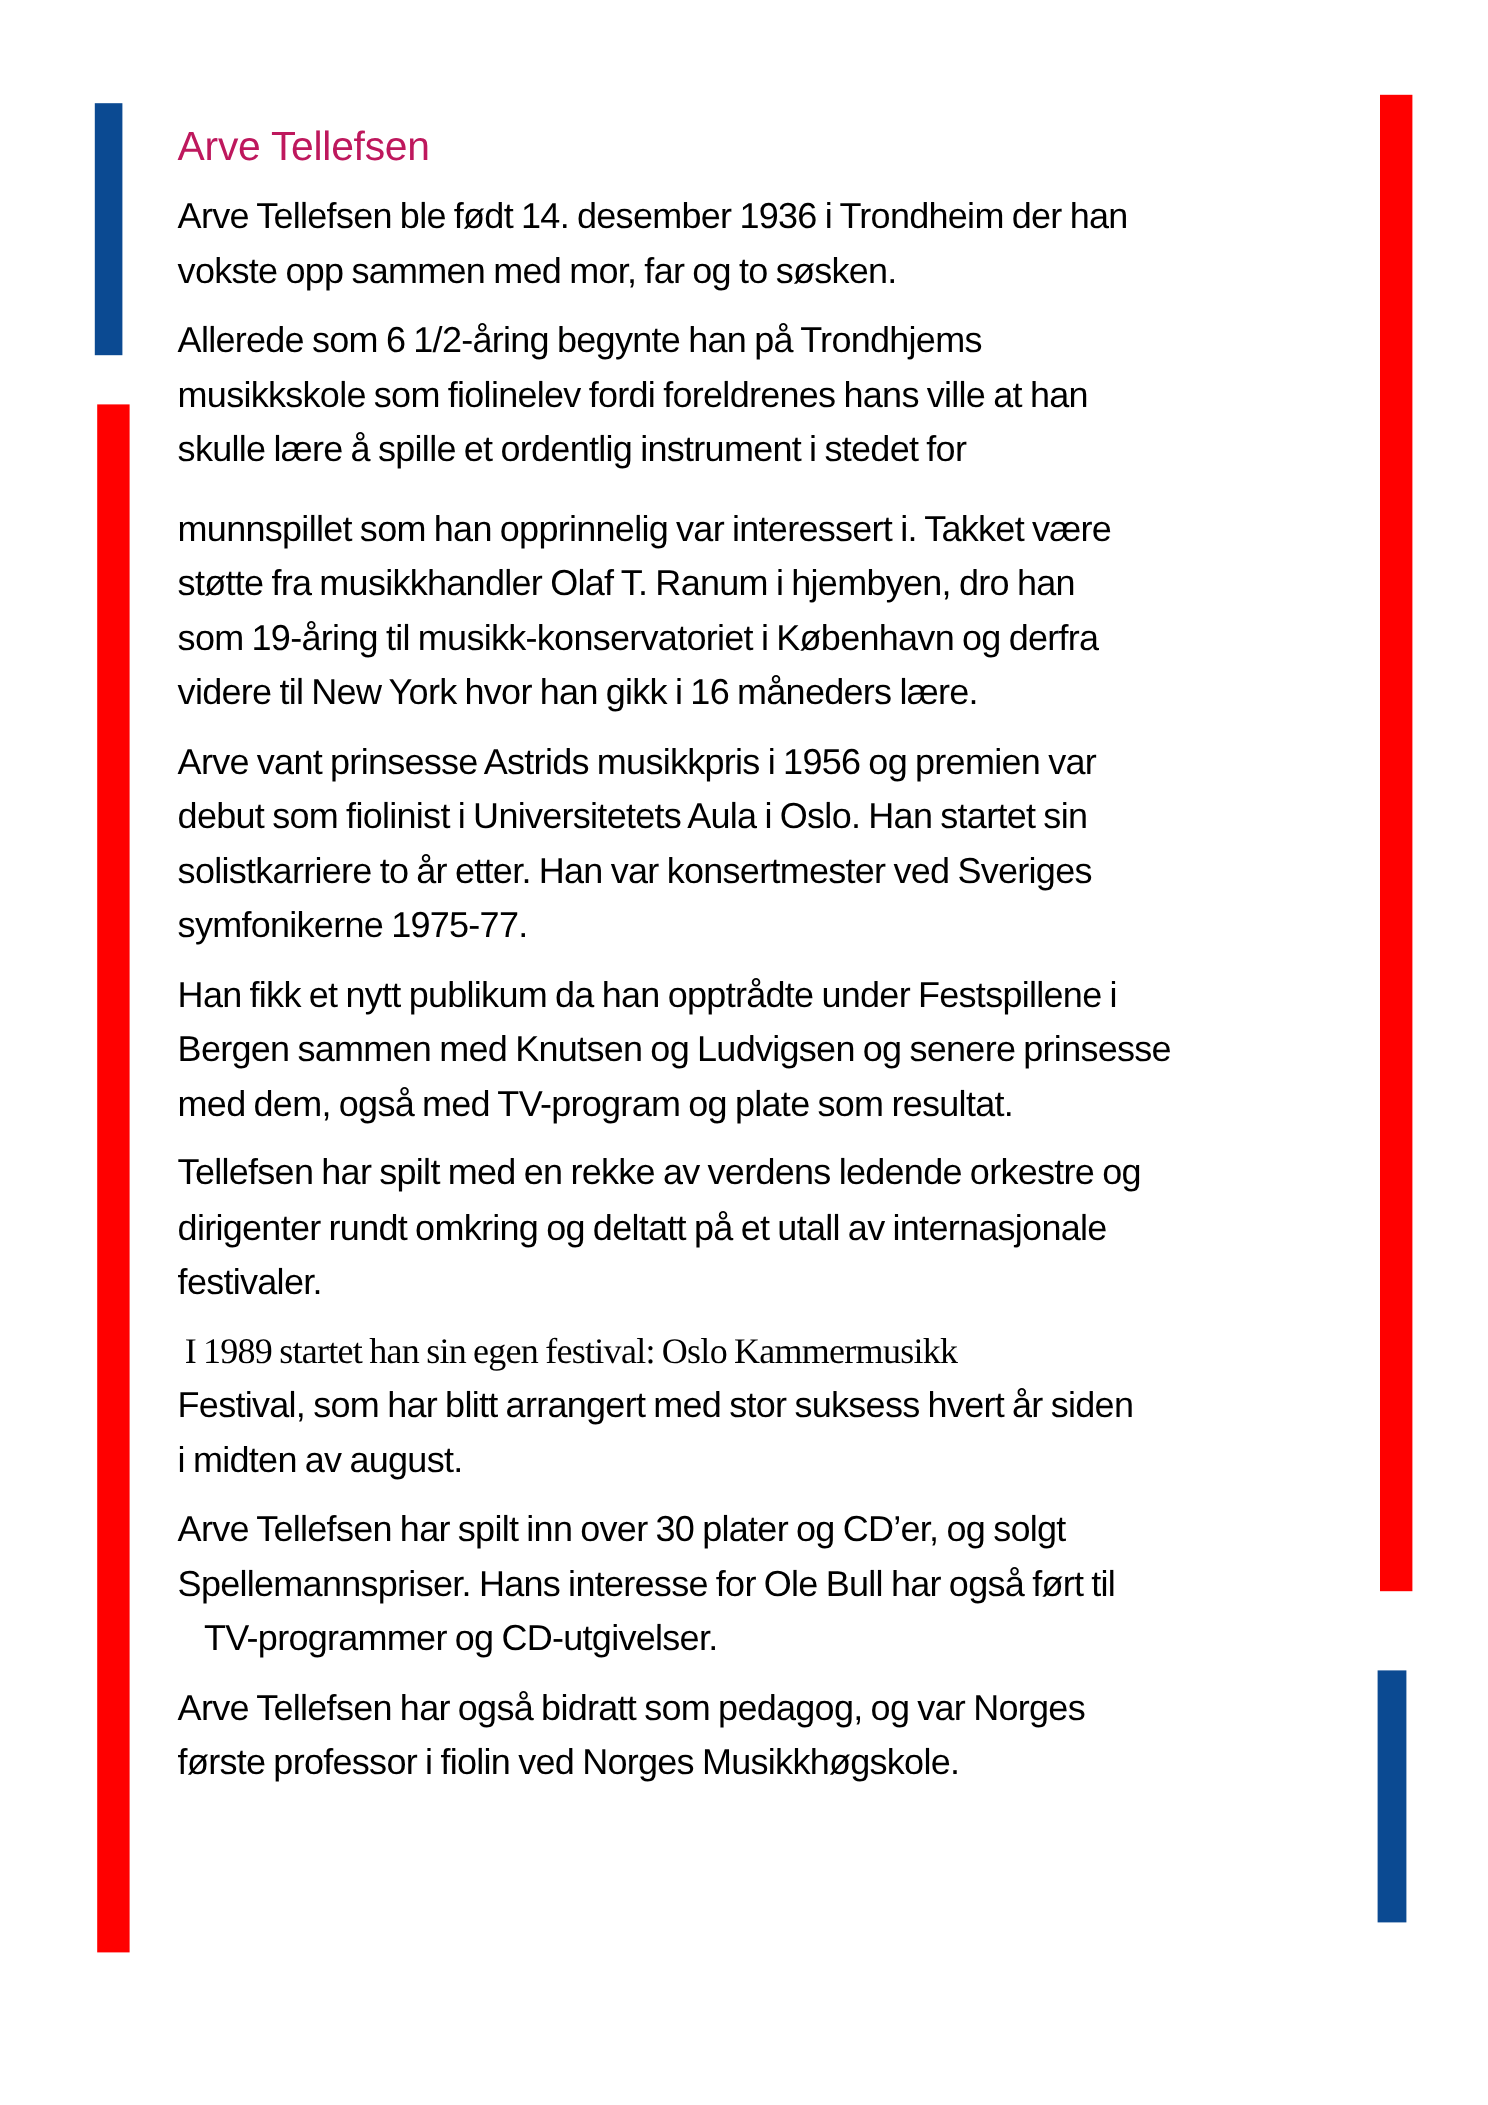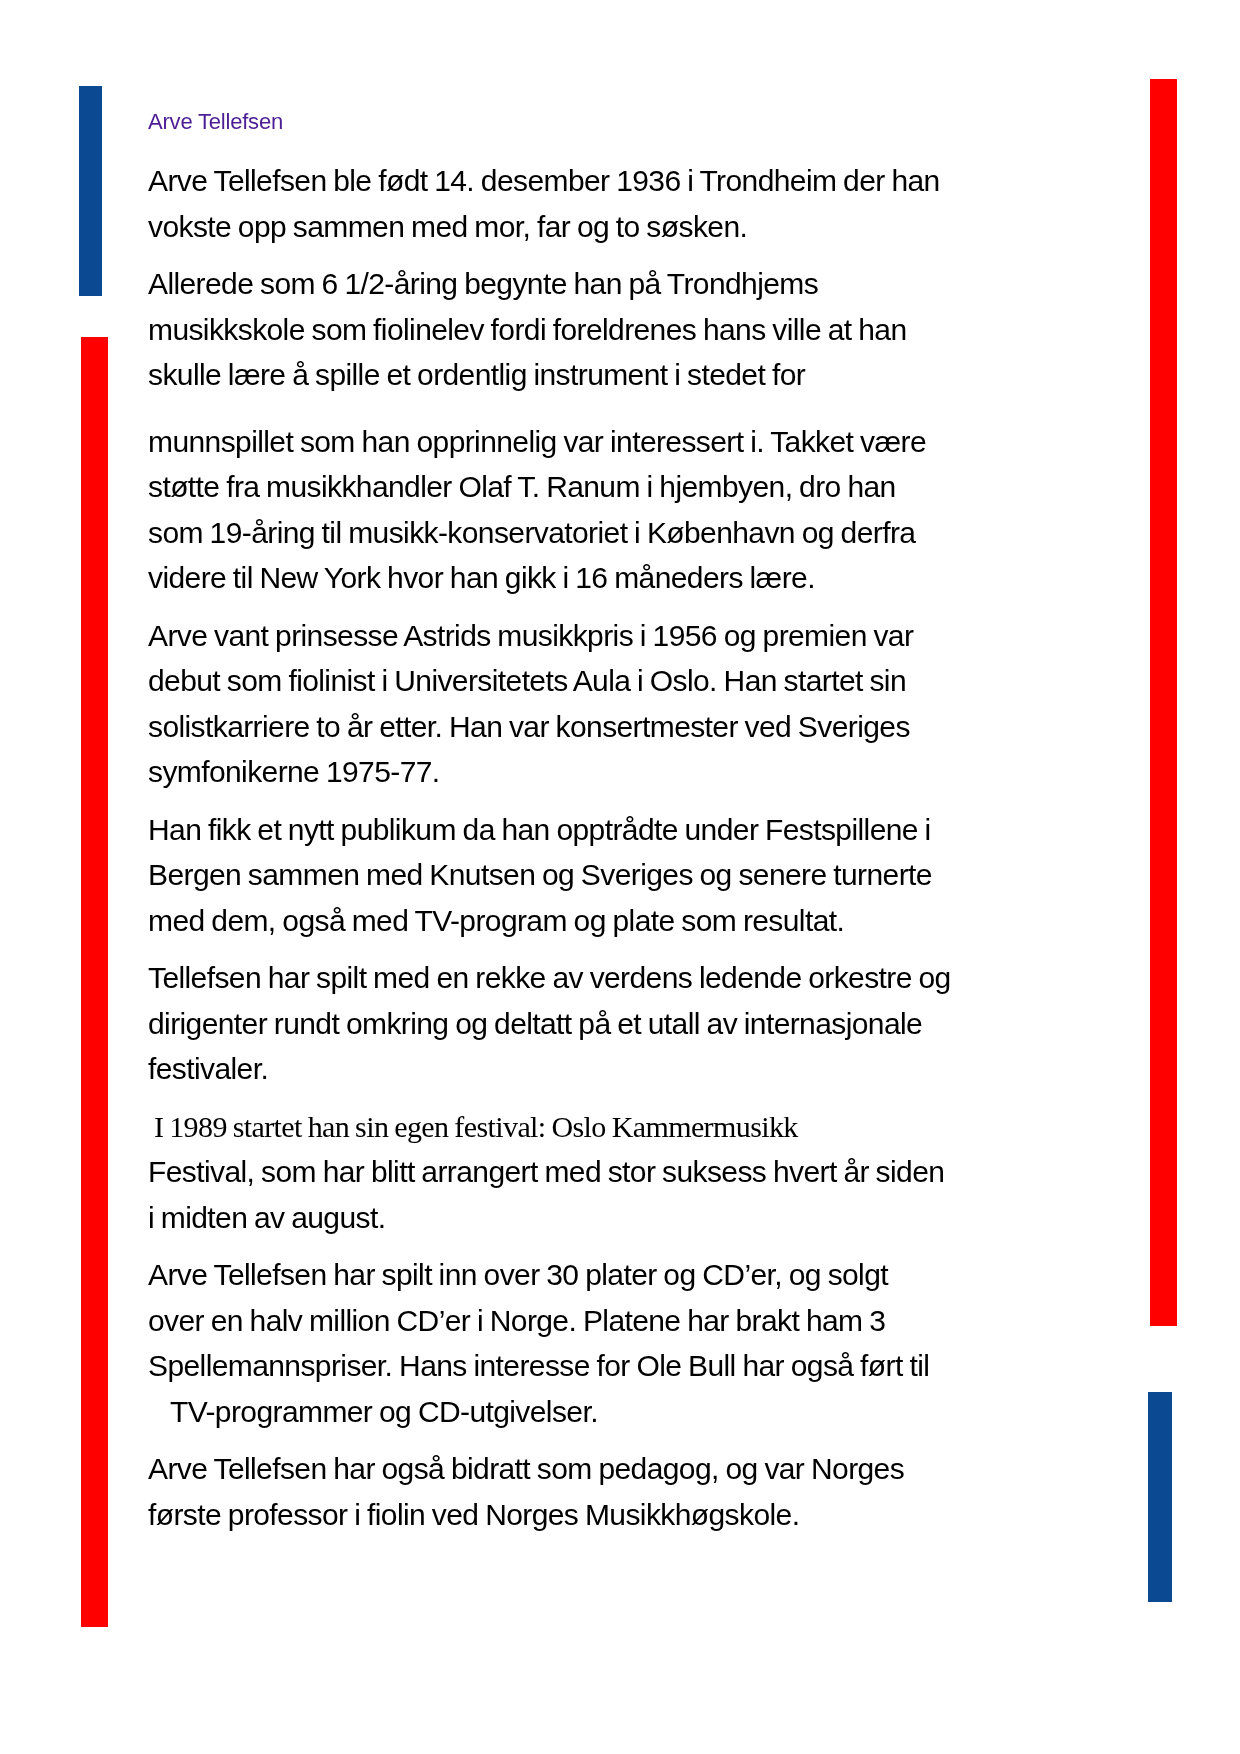--- a/index.html
+++ b/index.html
@@ -11,21 +11,21 @@
   #bar-left-red { left: 81px; top: 337px; width: 27px; height: 1290px; }
   #bar-right-red { left: 1150px; top: 79px; width: 27px; height: 1247px; }
   #bar-right-blue { left: 1148px; top: 1392px; width: 24px; height: 210px; }
 
   .content {
     position: absolute; left: 148px; top: 104px; width: 990px;
     font-family: "Liberation Sans", sans-serif;
     color: #000000;
   }
   .title {
-    font-size: 22px; color: #4c1d95; margin: 0 0 18px 0; line-height: 36px;
+    font-size: 34px; color: #be185d; margin: 0 0 18px 0; line-height: 36px;
     letter-spacing: -0.2px;
   }
   .para {
     font-size: 30px; line-height: 45.5px; margin: 0 0 12px 0;
     letter-spacing: -0.6px; word-spacing: -1px;
   }
   .para .line { display: block; white-space: nowrap; }
 </style>
 </head>
 <body>
@@ -52,36 +52,35 @@
         <span class="line" style="white-space: pre;">videre til New York hvor han gikk i 16 måneders lære.</span>
       </p>
       <p class="para">
         <span class="line" style="white-space: pre;">Arve vant prinsesse Astrids musikkpris i 1956 og premien var</span>
         <span class="line" style="white-space: pre;">debut som fiolinist i Universitetets Aula i Oslo. Han startet sin</span>
         <span class="line" style="white-space: pre;">solistkarriere to år etter. Han var konsertmester ved Sveriges</span>
         <span class="line" style="white-space: pre;">symfonikerne 1975-77.</span>
       </p>
       <p class="para">
         <span class="line" style="white-space: pre;">Han fikk et nytt publikum da han opptrådte under Festspillene i</span>
-        <span class="line" style="white-space: pre;">Bergen sammen med Knutsen og Sveriges og senere turnerte</span>
+        <span class="line" style="white-space: pre;">Bergen sammen med Knutsen og Ludvigsen og senere prinsesse</span>
         <span class="line" style="white-space: pre;">med dem, også med TV-program og plate som resultat.</span>
       </p>
       <p class="para">
         <span class="line" style="white-space: pre;">Tellefsen har spilt med en rekke av verdens ledende orkestre og</span>
         <span class="line" style="white-space: pre;">dirigenter rundt omkring og deltatt på et utall av internasjonale</span>
         <span class="line" style="white-space: pre;">festivaler.</span>
       </p>
       <p class="para">
         <span class="line" style="white-space: pre; font-family: Liberation Serif, serif;"> I 1989 startet han sin egen festival: Oslo Kammermusikk</span>
         <span class="line" style="white-space: pre;">Festival, som har blitt arrangert med stor suksess hvert år siden</span>
         <span class="line" style="white-space: pre;">i midten av august.</span>
       </p>
       <p class="para">
         <span class="line" style="white-space: pre;">Arve Tellefsen har spilt inn over 30 plater og CD’er, og solgt</span>
-        <span class="line" style="white-space: pre;">over en halv million CD’er i Norge. Platene har brakt ham 3</span>
         <span class="line" style="white-space: pre;">Spellemannspriser. Hans interesse for Ole Bull har også ført til</span>
         <span class="line" style="white-space: pre; margin-left: 22px;">TV-programmer og CD-utgivelser.</span>
       </p>
       <p class="para">
         <span class="line" style="white-space: pre;">Arve Tellefsen har også bidratt som pedagog, og var Norges</span>
         <span class="line" style="white-space: pre;">første professor i fiolin ved Norges Musikkhøgskole.</span>
       </p>
     </div>
 </div>
 

